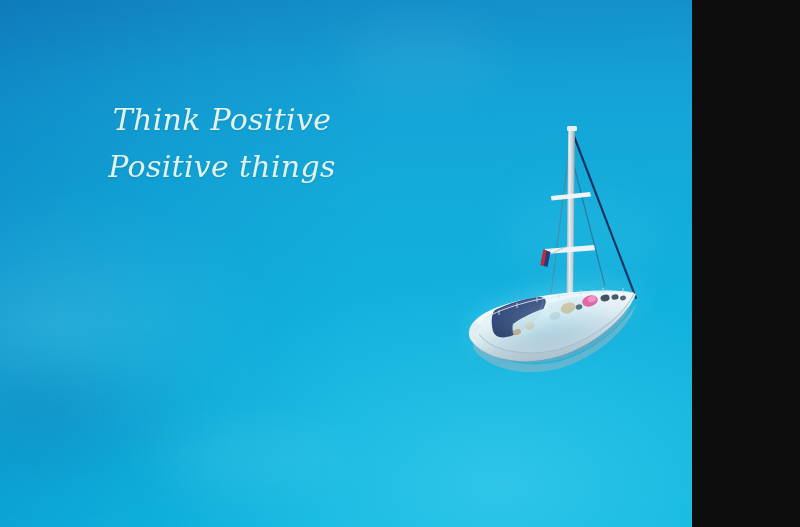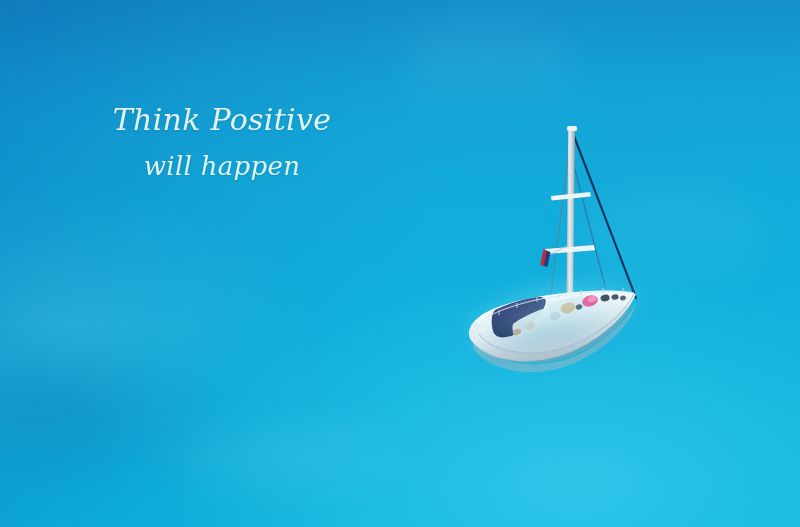--- a/index.html
+++ b/index.html
@@ -3,21 +3,21 @@
 <meta charset="utf-8">
 <title>Think Positive</title>
 <style>
   html, body {
     margin: 0;
     padding: 0;
     background: #0d0d0d;
   }
   #canvas {
     position: relative;
-    width: 800px;
+    width: 692px;
     height: 527px;
     overflow: hidden;
     font-family: "DejaVu Serif", serif;
   }
 
   
   .water-base {
     position: absolute;
     inset: 0;
     background: linear-gradient(
@@ -158,21 +158,21 @@
   <div class="water-tint-left"></div>
   <div class="water-glow-br"></div>
   <div class="water-glow-ml"></div>
   <div class="water-dark-patch"></div>
   <div class="water-ripple-a"></div>
   <div class="water-ripple-b"></div>
   <div class="water-ripple-c"></div>
 
   <div class="quote">
     <span class="quote-line">Think Positive</span>
-    <span class="quote-line small">will happen</span>
+    <span class="quote-line">Positive things</span>
   </div>
 
   <div class="boat">
 
     <div class="hull-halo"></div>
     <div class="hull-shadow"></div>
 
     <svg width="200" height="260" viewBox="0 0 200 260">
       <defs>
         <linearGradient id="hullGrad" x1="0" y1="0" x2="0.35" y2="1">

